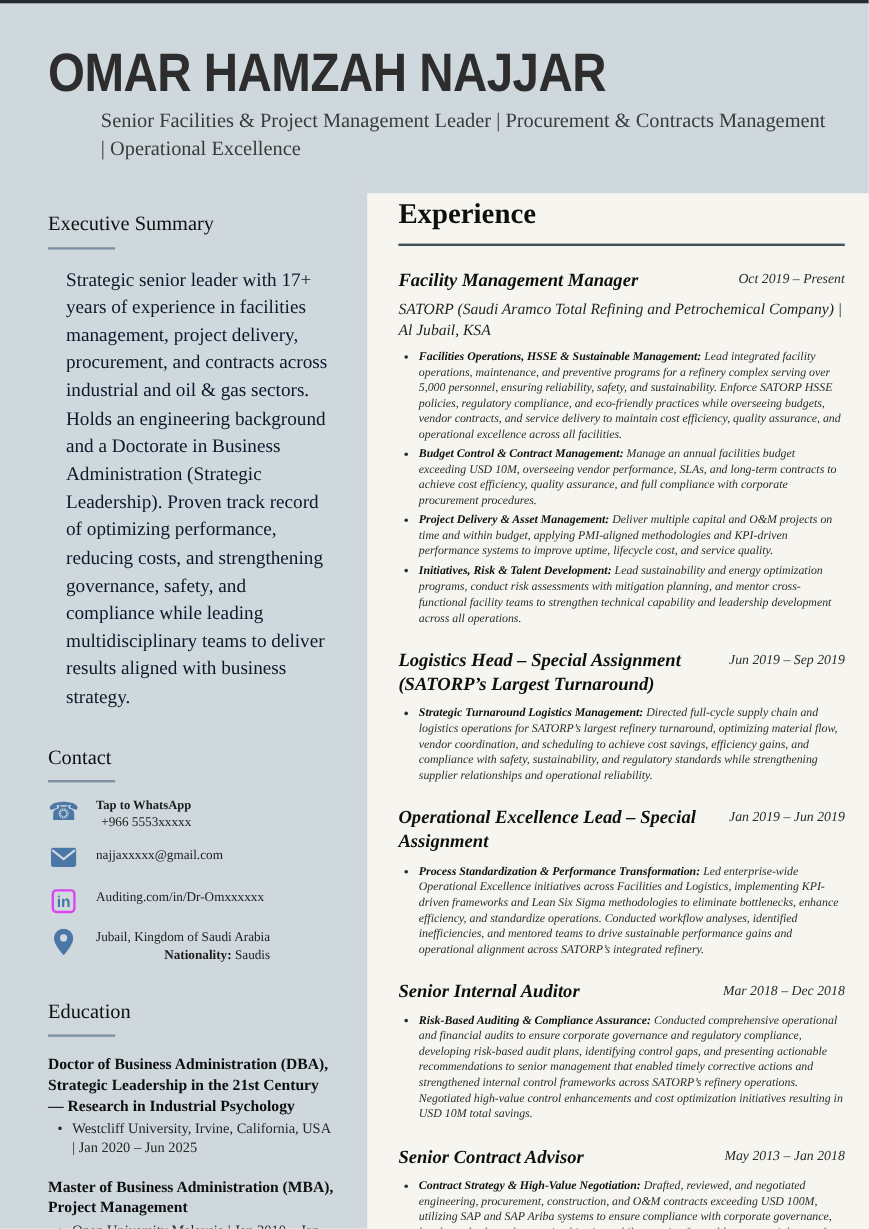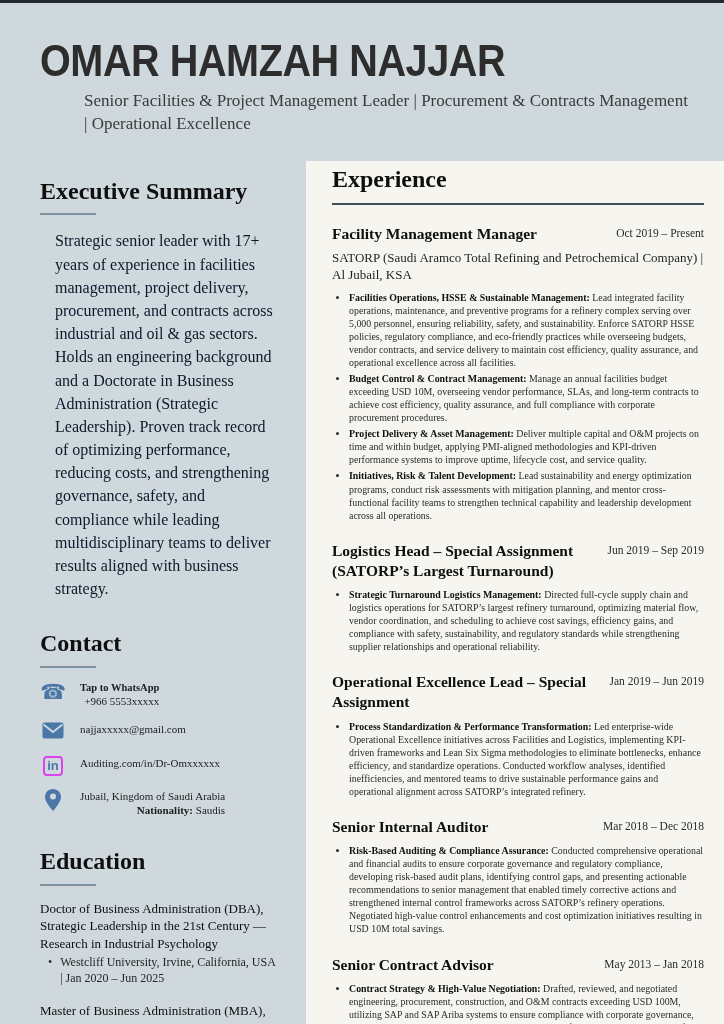--- a/index.html
+++ b/index.html
@@ -29,49 +29,49 @@
   .tagline {
     margin-top:6px; font-size:17px; color:#3a3a3a;
     line-height:1.33; max-width:652px;margin-left:44px;
   }
 
   
   .sidebar {
     position:absolute; top:146px; left:0; width:306px; height:878px;
     background:#cfd8dd; padding:32px 26px 0 40px;
   }
-  .side-h { font-size:24px; font-weight:700; color:#0f0f0f; line-height:1.1; }
+  .side-h { font-size:17px; font-weight:400; color:#0f0f0f; line-height:1.1; }
   .rule { width:56px; height:2px; background:#7e92a2; margin:9px 0 14px; }
   .summary { font-size:16px; line-height:1.45; color:#0f172a;margin-left:15px; }
   .side-section { margin-bottom:30px; }
 
   .c-row { display:flex; gap:14px; margin-bottom:13px; align-items:flex-start; }
   .c-icon { flex:0 0 26px; width:26px; text-align:center; color:#4a77a5; }
   .phone-glyph { font-family:"DejaVu Sans", sans-serif; font-size:21px; line-height:1; }
   .li-badge {
     width:20px; height:20px; border:2px solid #d946ef; border-radius:4px;
     color:#4a77a5; font-family:"Liberation Sans", sans-serif; font-weight:700;
     font-size:13px; display:flex; align-items:center; justify-content:center;
     margin:0 auto;
   }
   .c-note { font-size:10.5px; font-weight:700; color:#1c1c1c; margin-bottom:1px; }
   .c-val { font-size:11px; color:#1d1d1d; line-height:1.35;text-align:right; }
 
   .degree-block { margin-bottom:15px; }
-  .degree { font-size:13px; font-weight:400; color:#0f0f0f; line-height:1.35; margin-bottom:3px; }
+  .degree { font-size:13px; font-weight:700; color:#0f0f0f; line-height:1.35; margin-bottom:3px; }
   .deg-detail { display:flex; gap:8px; padding-left:8px; font-size:12px; line-height:1.32; color:#262626; }
   .deg-bullet { line-height:1.32; }
 
   
   .main {
     position:absolute; left:332px; top:166px; width:372px;
   }
   .exp-h { font-size:24px; font-weight:700; color:#0f0f0f; line-height:1.1; }
   .exp-rule { height:2px; background:#42505c; margin-top:11px; }
-  .job { margin-top:19px; }
+  .job { margin-top:19px;font-style:italic; }
   .job-head { display:flex; justify-content:space-between; align-items:flex-start; }
   .job-title { font-size:15.5px; font-weight:700; color:#0f0f0f; line-height:1.3; max-width:280px; }
   .job-dates { font-size:11.5px; color:#2a2a2a; white-space:nowrap; padding-top:3px; }
   .company { font-size:13px; color:#1f1f1f; margin-top:4px; line-height:1.35; }
   .bullets { margin-top:7px; padding-left:17px; list-style:disc; }
   .bullets li { font-size:9.9px; line-height:1.32; color:#2b2b2b; margin-bottom:3px; }
   .bullets li b { color:#101010; }
 </style>
 </head>
 <body>

